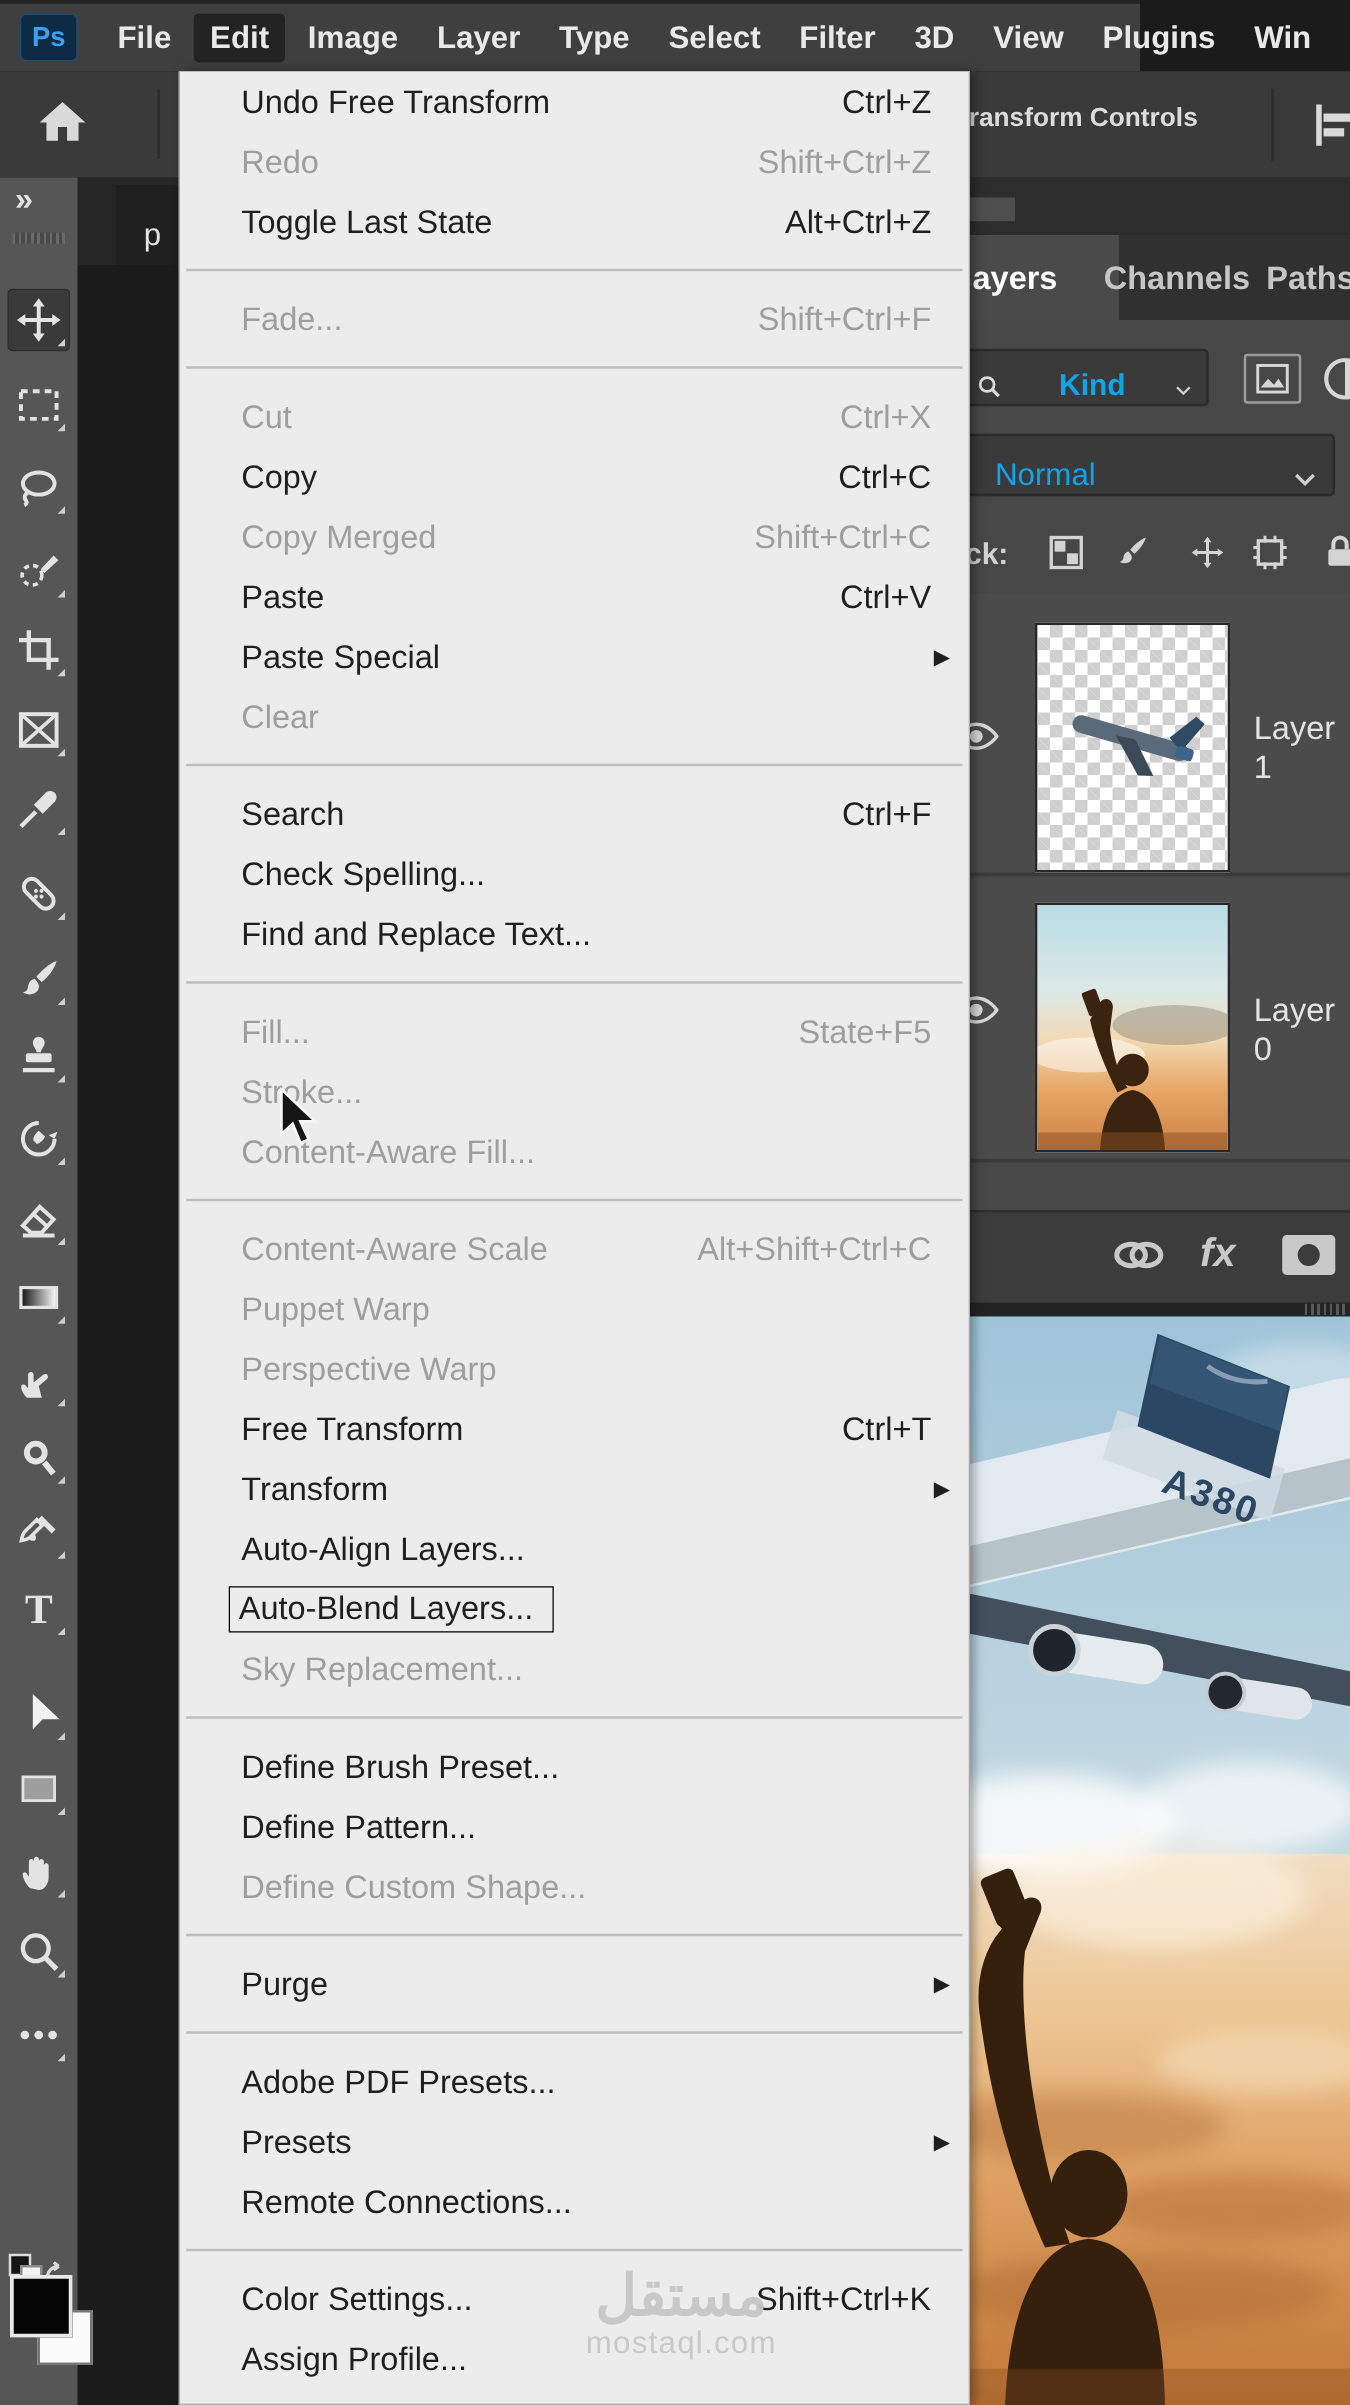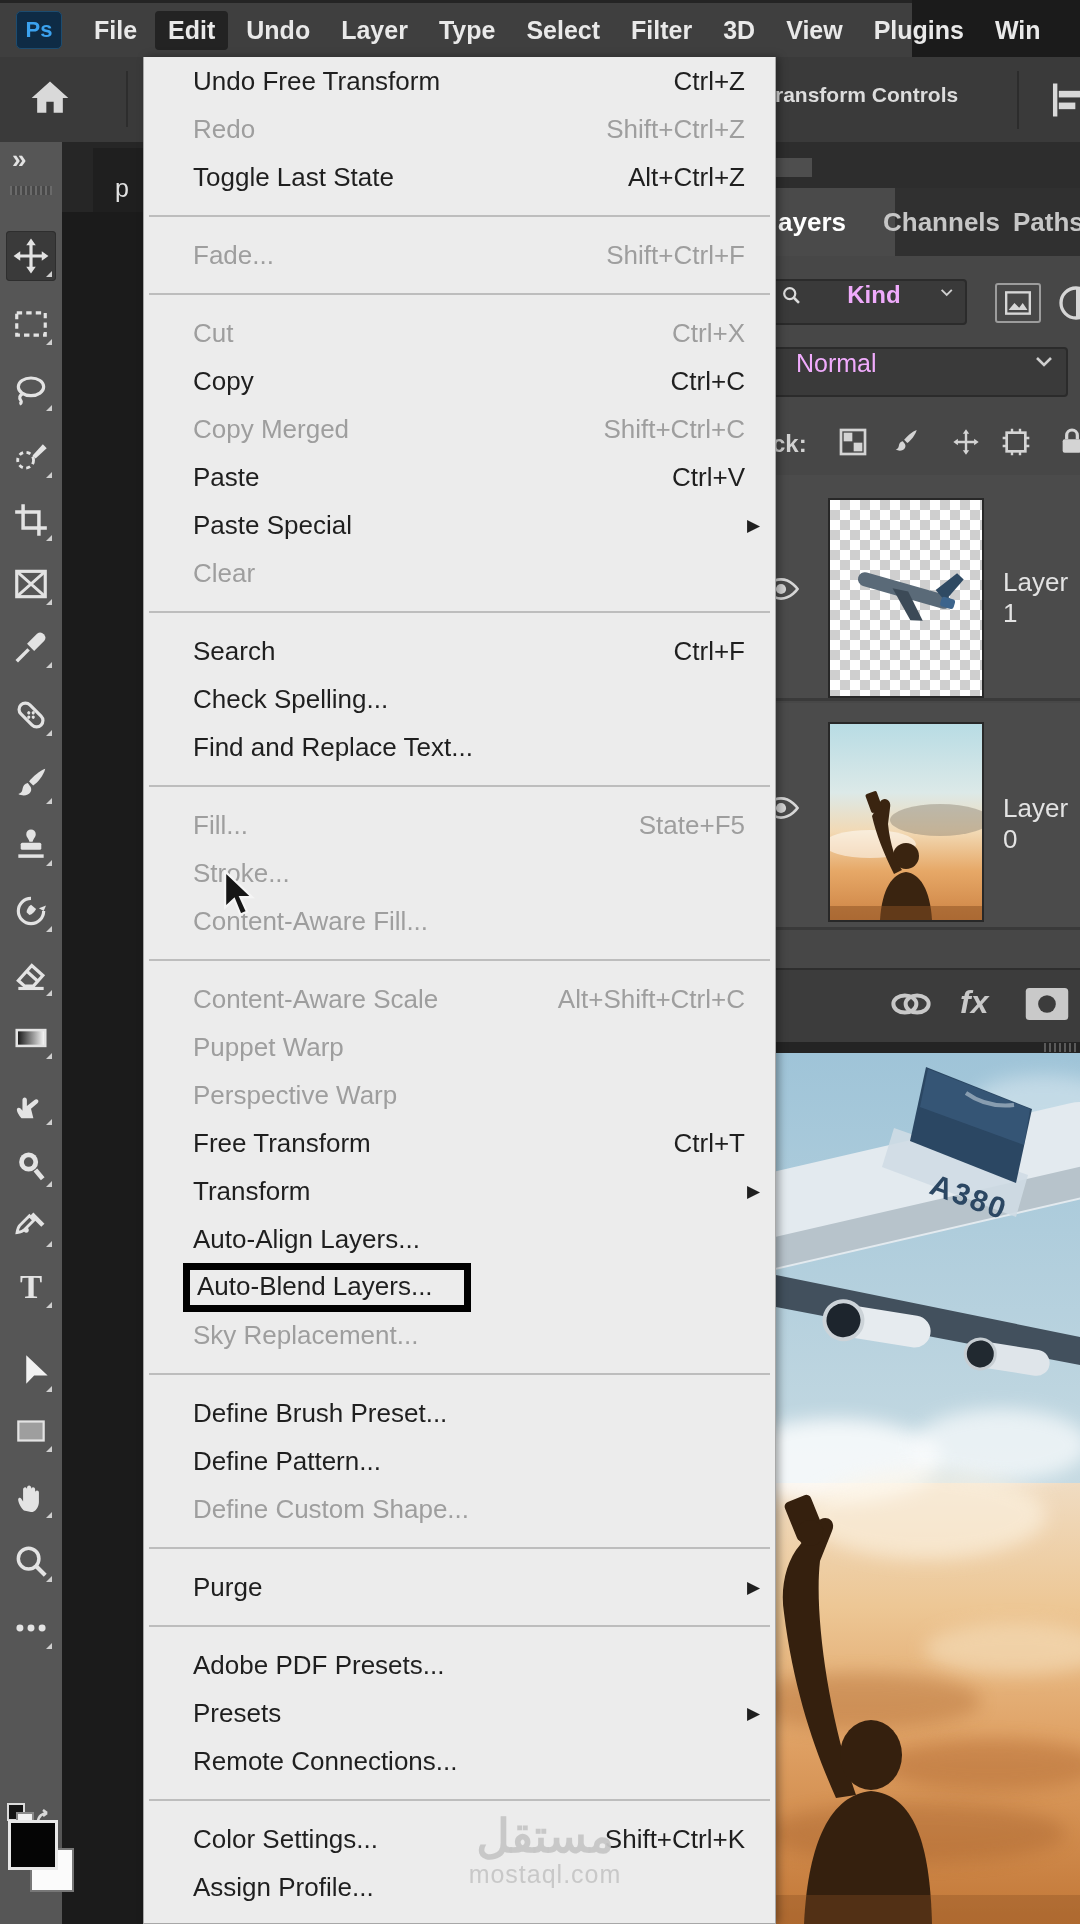--- a/index.html
+++ b/index.html
@@ -46,21 +46,21 @@
 
   
   .panel-head{position:absolute;left:600px;top:142px;width:480px;height:46px;background:#2d2d2d;z-index:3;}
   .panel-head .nub{position:absolute;left:176px;top:16px;width:36px;height:19px;background:#4e4e4e;}
   .tabsrow{position:absolute;left:600px;top:188px;width:480px;height:68px;background:#303030;z-index:3;}
   .tab-active{position:absolute;top:0;height:68px;background:#4a4a4a;color:#fff;font-weight:700;font-size:26px;
               display:flex;align-items:center;}
   .tab-label{position:absolute;top:0;height:68px;line-height:68px;color:#c6c6c6;font-weight:700;font-size:26px;}
   .panel-body{position:absolute;left:600px;top:256px;width:480px;height:797px;background:#474747;z-index:3;}
   .field{position:absolute;background:#3a3a3a;border:2px solid #2b2b2b;border-radius:4px;box-sizing:border-box;
-         display:flex;align-items:flex-start;color:#f0abfc;gap:37px;}
+         display:flex;align-items:flex-end;color:#0ea5e9;gap:37px;}
   .kind-field{left:170px;top:23px;width:197px;height:46px;}
   .kind-field .txt{font-size:24px;font-weight:700;margin-left:8px;}
   .blend-field{left:170px;top:91px;width:298px;height:50px;}
   .blend-field .txt{font-size:25px;margin-left:24px;}
   .chev{margin-left:auto;margin-right:10px;}
   .filter-btn{position:absolute;left:395px;top:27px;width:46px;height:40px;border:2px solid #9c9c9c;border-radius:3px;
               box-sizing:border-box;display:flex;align-items:center;justify-content:center;}
   .adjust-btn{position:absolute;left:456px;top:27px;width:44px;height:40px;display:flex;align-items:center;}
   .lock-label{position:absolute;left:172px;top:174px;font-size:24px;font-weight:700;color:#d2d2d2;}
   .lock-icon{position:absolute;top:170px;width:34px;height:34px;}
@@ -89,38 +89,38 @@
   
   .editmenu{position:absolute;left:143px;top:57px;width:633px;height:1867px;background:#ececec;z-index:50;
             border:1px solid #a8a8a8;border-top:none;box-sizing:border-box;box-shadow:3px 0 8px rgba(0,0,0,.35);
             overflow:hidden;}
   .mi{height:48px;display:flex;align-items:center;padding:0 16px 0 49px;position:relative;font-size:26px;color:#1f1f1f;}
   .mi .sc{margin-left:auto;padding-right:14px;}
   .mi.disabled{color:#9e9e9e;}
   .mi .arr{position:absolute;right:15px;top:14px;font-size:17px;color:#1f1f1f;}
   .msep{height:30px;display:flex;align-items:center;padding:0 5px;}
   .msep div{height:2px;background:#bdbdbd;width:100%;}
-  .hl-box{border:7px solid #000000;padding:1px 31px 3px 7px;margin-left:-10px;}
+  .hl-box{border:1px solid #000000;padding:1px 15px 3px 7px;margin-left:-10px;}
 
   
   .watermark{position:absolute;left:430px;top:1812px;width:230px;text-align:center;z-index:60;
              color:rgba(198,198,198,.95);pointer-events:none;}
   .watermark .wm1{font-size:46px;font-weight:700;line-height:1.05;}
   .watermark .wm2{font-size:25px;letter-spacing:1px;}
   .cursor{position:absolute;left:222px;top:870px;z-index:70;}
 </style>
 </head>
 <body>
 
 <div class="topbar">
   <div class="ps-logo">Ps</div>
   <div class="mb-items">
       <span class="mb-item">File</span>
       <span class="mb-item active">Edit</span>
-      <span class="mb-item">Undo</span>
+      <span class="mb-item">Image</span>
       <span class="mb-item">Layer</span>
       <span class="mb-item">Type</span>
       <span class="mb-item">Select</span>
       <span class="mb-item">Filter</span>
       <span class="mb-item">3D</span>
       <span class="mb-item">View</span>
       <span class="mb-item">Plugins</span>
       <span class="mb-item">Win</span>
     </div>
 </div>

